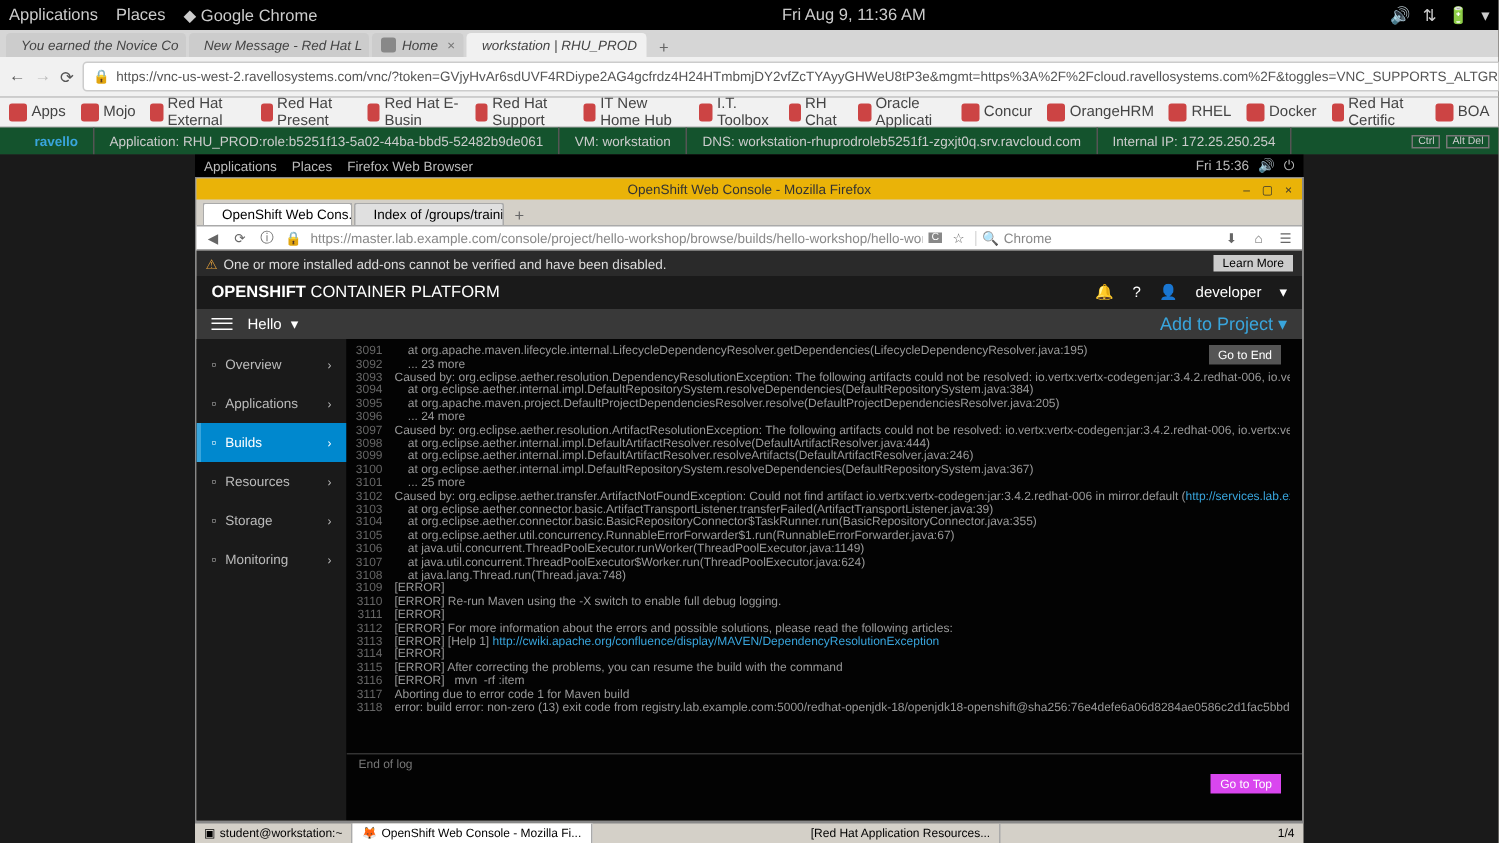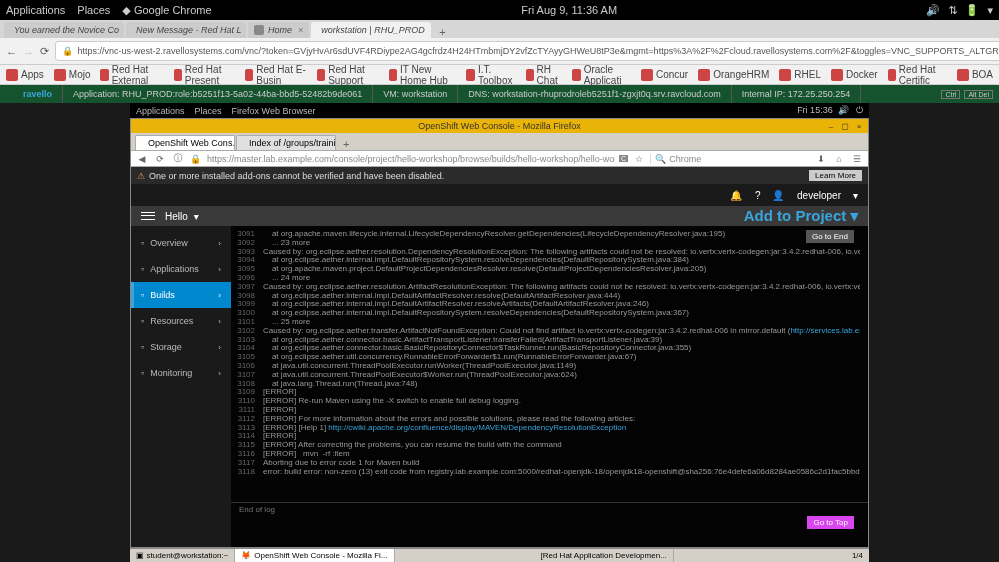--- a/index.html
+++ b/index.html
@@ -63,21 +63,21 @@
 
 
 .os-header { height: 22px; background: #1a1a1a; display: flex; align-items: center; padding: 0 10px; color: #fff; font-size: 11px; }
 .os-header .brand b { font-weight: bold; }
 .os-header .right { margin-left: auto; display: flex; align-items: center; gap: 12px; font-size: 10px; }
 
 .os-subheader { height: 20px; background: #393939; display: flex; align-items: center; padding: 0 10px; color: #fff; font-size: 10px; }
 .os-subheader .project { display: flex; align-items: center; gap: 6px; }
 .os-subheader .hamburger { width: 14px; height: 14px; display: flex; flex-direction: column; justify-content: space-around; padding: 2px 0; }
 .os-subheader .hamburger span { height: 1px; background: #fff; }
-.os-subheader .add-link { margin-left: auto; color: #39a5dc; font-size: 15px; font-weight: bold; }
+.os-subheader .add-link { margin-left: auto; color: #39a5dc; font-size: 12px; }
 
 .os-body { flex: 1; display: flex; background: #030303; overflow: hidden; }
 .os-sidebar { width: 100px; background: #1a1a1a; padding-top: 4px; }
 .os-sidebar .navitem { height: 26px; display: flex; align-items: center; padding: 0 10px; color: #bbb; font-size: 9px; gap: 6px; cursor: pointer; position: relative; }
 .os-sidebar .navitem.active { background: #0088ce; color: #fff; }
 .os-sidebar .navitem.active::before { content: ''; position: absolute; left: 0; top: 0; bottom: 0; width: 3px; background: #39a5dc; }
 .os-sidebar .navitem .chev { margin-left: auto; font-size: 8px; }
 
 .os-main { flex: 1; background: #030303; color: #999; font-family: monospace; font-size: 8px; position: relative; overflow: hidden; }
 .go-to-end { position: absolute; top: 4px; right: 14px; background: #555; color: #fff; padding: 2px 6px; font-size: 8px; z-index: 2; }
@@ -279,20 +279,21 @@
       <span class="icon-btn">⌂</span>
       <span class="icon-btn">☰</span>
     </div>
     <div class="ff-warning">
       <span class="warn-icon">⚠</span>
       <span>One or more installed add-ons cannot be verified and have been disabled.</span>
       <span class="learn-btn">Learn More</span>
     </div>
 
     <div class="os-header">
+      <span class="brand"><b>OPENSHIFT</b><span> CONTAINER PLATFORM</span></span>
       <div class="right">
         <span>🔔</span>
         <span>?</span>
         <span>👤</span>
         <span>developer</span>
         <span>▾</span>
       </div>
     </div>
     <div class="os-subheader">
       <div class="hamburger">
@@ -352,17 +353,17 @@
   <div class="inner-taskbar">
     <div class="tb-item">
         <span>▣</span>
         <span>student@workstation:~</span>
       </div>
     <div class="tb-item" style="background:#fff">
         <span>🦊</span>
         <span>OpenShift Web Console - Mozilla Fi...</span>
       </div>
     <div class="tb-item" style="margin-left:140px">
-        <span>[Red Hat Application Developmen...</span>
+        <span>[Red Hat Application Resources...</span>
       </div>
     <div class="tb-right">1/4</div>
   </div>
 </div>
 
 </body></html>

